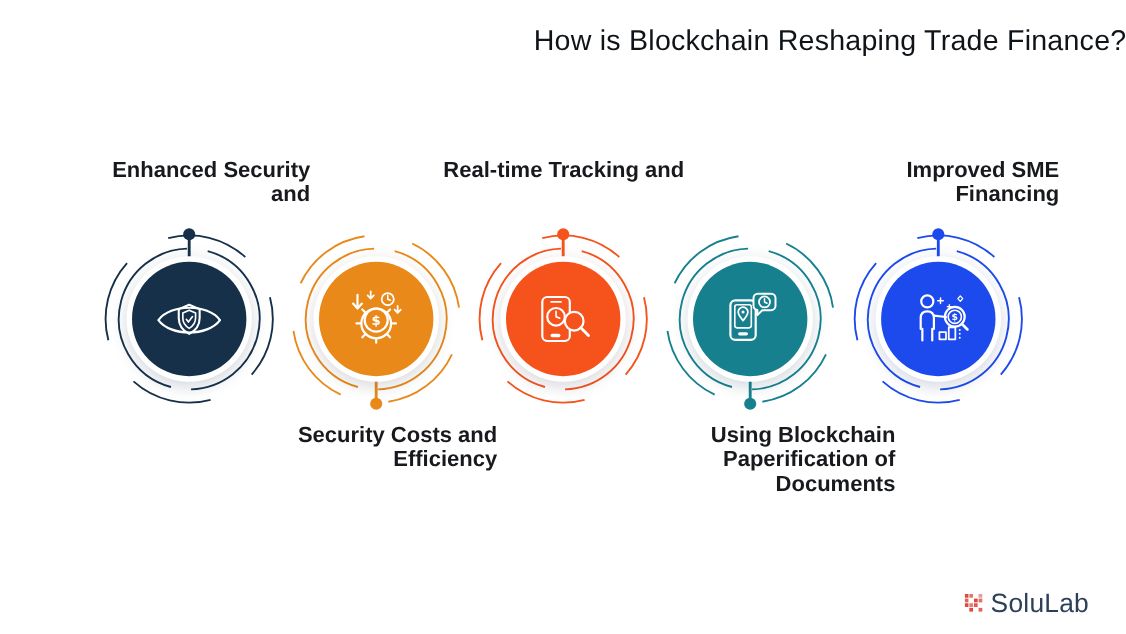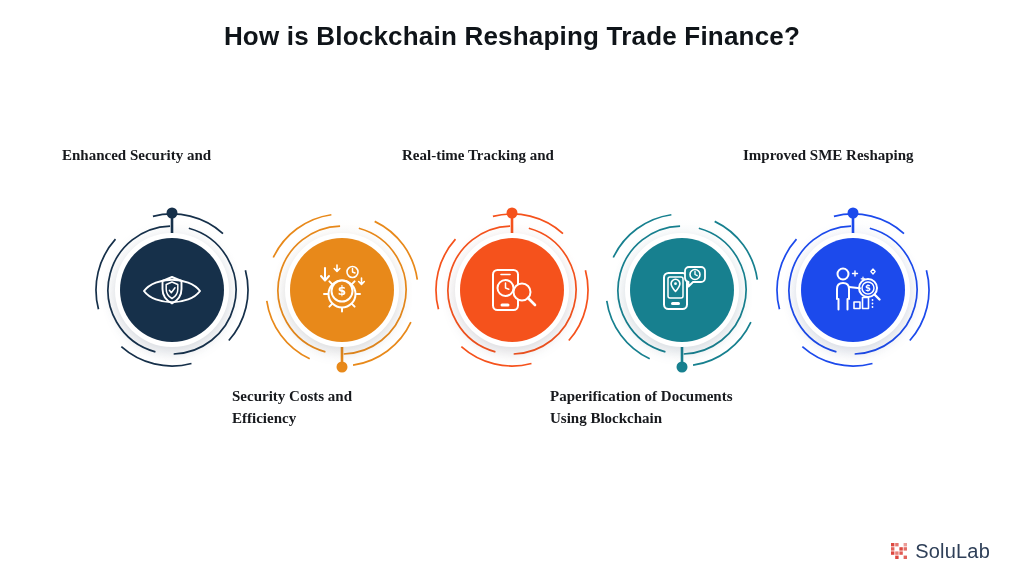--- a/index.html
+++ b/index.html
@@ -5,27 +5,27 @@
   * { margin:0; padding:0; box-sizing:border-box; }
   html,body { width:1024px; height:576px; }
   body {
     position:relative;
     background:#ffffff;
     font-family:"Liberation Sans", sans-serif;
     overflow:hidden;
   }
   .title {
     position:absolute; top:21px; left:0; width:1024px;
-    text-align:center;
-    font-size:26px; font-weight:700; color:#0f1419; letter-spacing:.2px;
+    text-align:right;
+    font-size:26px; font-weight:400; color:#0f1419; letter-spacing:.2px;
   }
   .unit { position:absolute; top:140px; width:220px; height:300px; }
   .label {
-    position:absolute; left:0; width:220px; text-align:left;
-    font-size:15px; line-height:22px; font-weight:600; color:#17191d;font-family:Liberation Serif, serif;
+    position:absolute; left:0; width:220px; text-align:right;
+    font-size:20px; line-height:22px; font-weight:600; color:#17191d;
   }
   .label .line { display:block; }
   .label.top { top:4px; }
   .label.bottom { top:245px; }
   .unit.wide .label { width:264px; left:-22px; }
   .glow {
     position:absolute; left:13px; top:53px; width:194px; height:194px;
     border-radius:50%;
     background:radial-gradient(closest-side, var(--c), rgba(255,255,255,0) 74%);
     opacity:.09;
@@ -37,21 +37,21 @@
   .base { fill:#ffffff; filter:drop-shadow(0 5px 7px rgba(30,50,80,.16)); }
   .disc { fill:var(--c); }
   .icon { stroke:#ffffff; stroke-width:2; fill:none; stroke-linecap:round; stroke-linejoin:round; }
   .icon text { fill:#ffffff; stroke:none; font-family:"DejaVu Sans", sans-serif; font-weight:bold; }
   .fillc { fill:var(--c); }
   .fillw { fill:#ffffff; stroke:none; }
   .brand {
     position:absolute; right:34px; bottom:13px;
     display:flex; align-items:center; gap:6px;
   }
-  .brand-text { font-size:20px; font-weight:500; color:#2e3f58; letter-spacing:.2px; }
+  .brand-text { font-size:24px; font-weight:500; color:#2e3f58; letter-spacing:.2px; }
 </style>
 </head>
 <body>
 
 <div class="title">How is Blockchain Reshaping Trade Finance?</div>
 
 <div class="unit" style="left: 62px; --c: #16304a;">
   <div class="label top">
     <span class="line">Enhanced Security and</span>
   </div>
@@ -137,28 +137,28 @@
       <rect x="-14" y="-13" width="15" height="21" rx="2" stroke-width="1.5"></rect>
       <path d="M-6.5,1.5 C-9.3,-1.8 -10.9,-4.1 -10.9,-6.3 A4.4,4.4 0 1 1 -2.1,-6.3 C-2.1,-4.1 -3.7,-1.8 -6.5,1.5 Z" stroke-width="1.6"></path>
       <circle class="fillw" cx="-6.5" cy="-6.3" r="1.4"></circle>
       <rect class="fillw" x="-11" y="12" width="9" height="3" rx="1.5"></rect>
       <path class="fillc" d="M7,-23 L19,-23 A4,4 0 0 1 23,-19 L23,-12 A4,4 0 0 1 19,-8 L11,-8 L6.5,-3.5 L6.5,-8.2 A4,4 0 0 1 3,-12 L3,-19 A4,4 0 0 1 7,-23 Z" stroke-width="1.8"></path>
       <circle cx="13" cy="-15.5" r="5" stroke-width="1.6"></circle>
       <path d="M13,-18.5 L13,-15.5 L15.2,-14.3" stroke-width="1.4"></path>
     </g>
   </svg>
   <div class="label bottom">
+    <span class="line">Using Blockchain</span>
     <span class="line">Paperification of Documents</span>
-    <span class="line">Using Blockchain</span>
   </div>
 </div>
 
 <div class="unit" style="left: 743px; --c: #1c4aec;">
   <div class="label top">
-    <span class="line">Improved SME Reshaping</span>
+    <span class="line">Improved SME Financing</span>
   </div>
   <div class="glow"></div>
   <svg class="gfx" width="180" height="180" viewBox="-90 -90 180 180">
     <circle class="ring" r="64" stroke-dasharray="182 19" transform="rotate(105)"></circle>
     <circle class="ring" r="76" stroke-dasharray="75 44.4" transform="rotate(-15)"></circle>
     <line class="stem" x1="0" y1="-48" x2="0" y2="-74"></line>
     <circle class="dot" cx="0" cy="-77" r="5.5"></circle>
     <circle class="base" r="57"></circle>
     <circle class="disc" r="52"></circle>
     <g class="icon">

